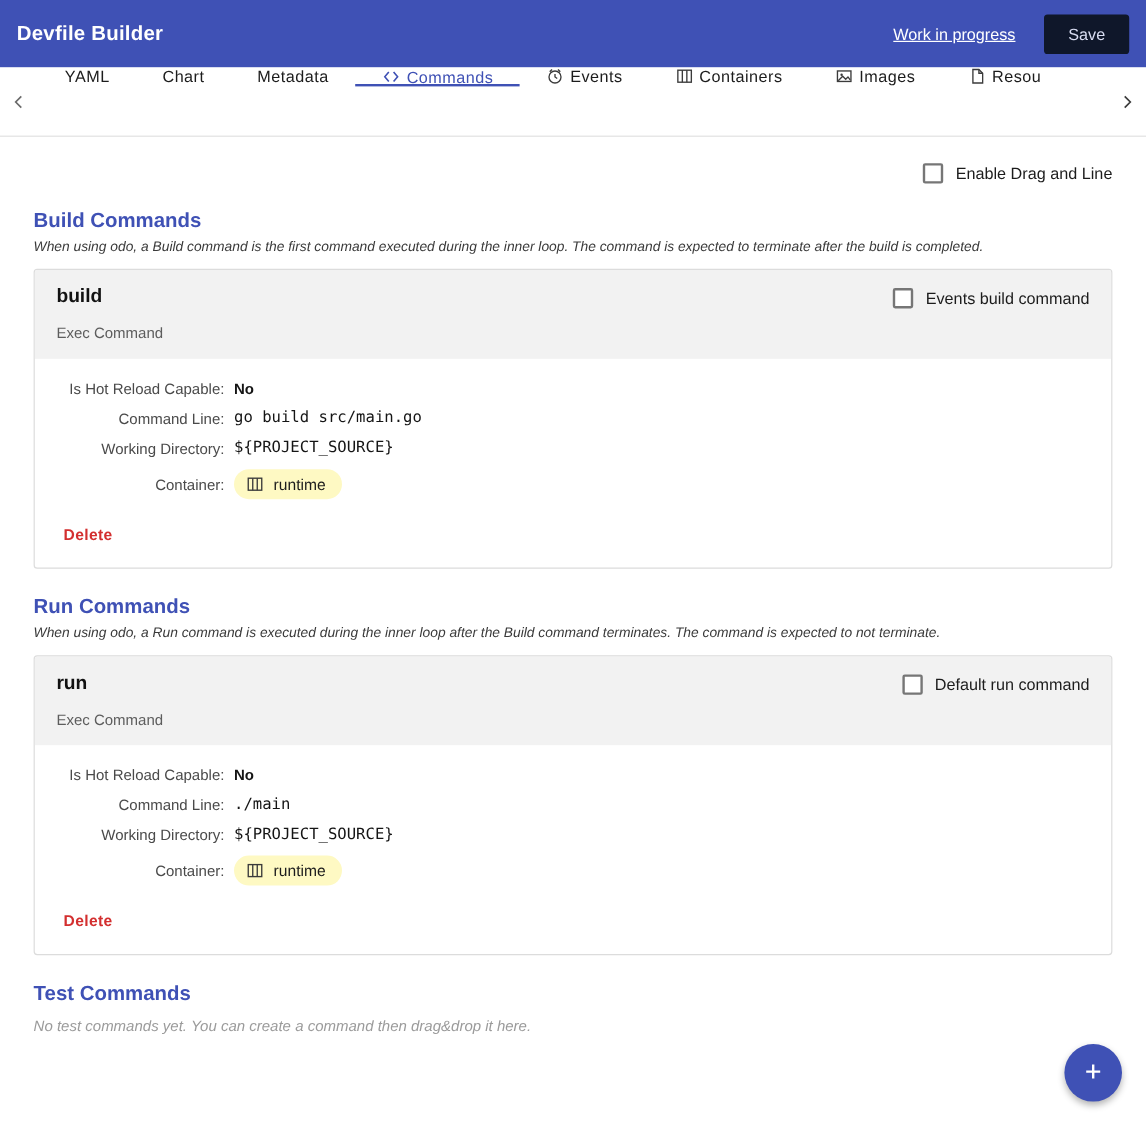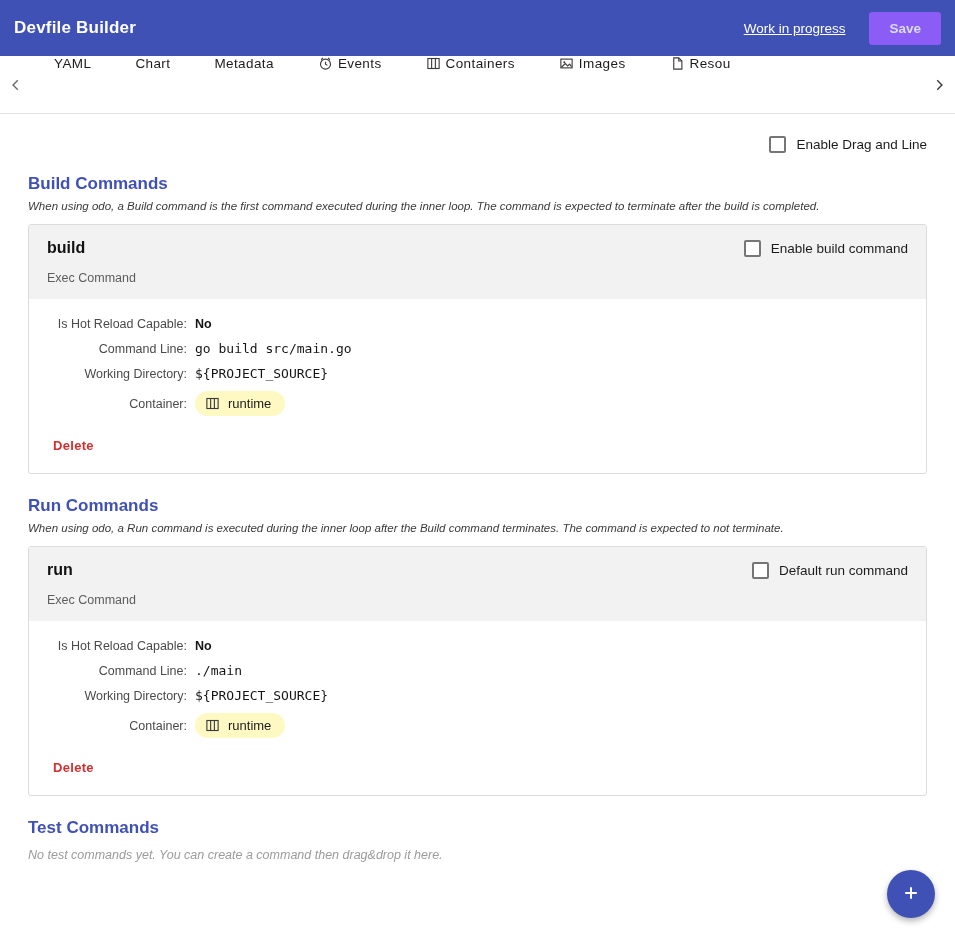--- a/index.html
+++ b/index.html
@@ -40,26 +40,26 @@
     align-items: center;
     gap: 24px;
   }
   .wip-link {
     font-size: 13.5px;
     color: #ffffff;
     text-decoration: underline;
     cursor: pointer;
   }
   .save-btn {
-    background: #8b5cf6;
+    background: #0f172a;
     color: #d9ddf2;
     border: none;
     border-radius: 3px;
     font-size: 13.5px;
-    font-weight: bold;
+    font-weight: normal;
     padding: 9px 20px;
     cursor: default;
     font-family: "Liberation Sans", sans-serif;
   }
 
   
   .tabbar {
     height: 58px;
     border-bottom: 1px solid #e2e2e2;
     display: flex;
@@ -285,20 +285,29 @@
       </div>
 
       <div class="tab">
         <span>Chart</span>
       </div>
 
       <div class="tab">
         <span>Metadata</span>
       </div>
 
+      <div class="tab active">
+        <span class="ticon">
+          <svg width="16" height="16" viewBox="0 0 24 24" fill="none" stroke="#3f51b5" stroke-width="2">
+              <polyline points="9,6 4,12 9,18"></polyline>
+              <polyline points="15,6 20,12 15,18"></polyline>
+            </svg>
+        </span>
+        <span>Commands</span>
+      </div>
 
       <div class="tab">
         <span class="ticon">
           <svg width="15" height="15" viewBox="0 0 24 24" fill="none" stroke="#3b3b3b" stroke-width="1.8">
               <circle cx="12" cy="13" r="8"></circle>
               <polyline points="12,9 12,13 15,15"></polyline>
               <line x1="8" y1="3" x2="5" y2="6"></line>
               <line x1="16" y1="3" x2="19" y2="6"></line>
             </svg>
         </span>
@@ -354,21 +363,21 @@
 
     <h2 class="section-title">Build Commands</h2>
     <p class="section-desc">When using odo, a Build command is the first command executed during the inner loop. The command is expected to terminate after the build is completed.</p>
 
     <div class="card">
       <div class="card-head">
         <div class="card-head-top">
           <span class="card-name">build</span>
           <span class="card-head-right">
             <span class="cbox"></span>
-            <span class="lbl">Enable build command</span>
+            <span class="lbl">Events build command</span>
           </span>
         </div>
         <div class="card-subtitle">Exec Command</div>
       </div>
       <div class="card-body">
         <div class="kv">
           <span class="k">Is Hot Reload Capable:</span>
           <span class="v bold">No</span>
         </div>
         <div class="kv">

